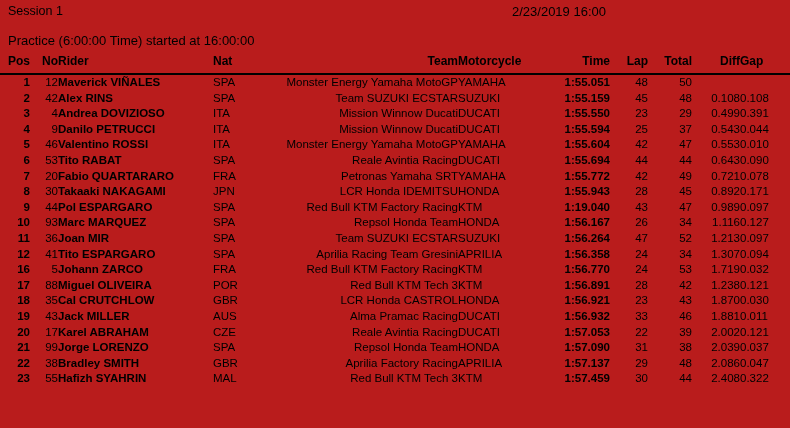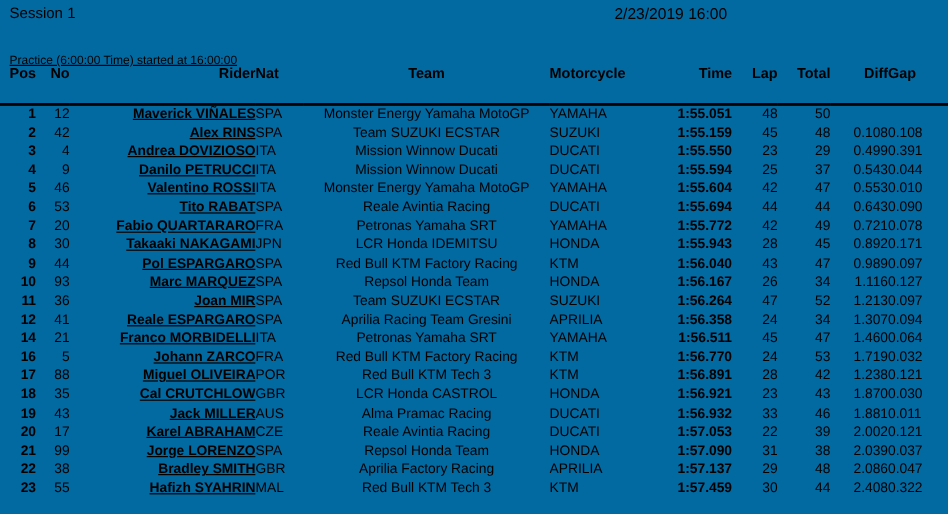--- a/index.html
+++ b/index.html
@@ -11,21 +11,21 @@
     width: 790px;
     height: 428px;
     font-family: "Liberation Sans", sans-serif;
     color: #000000;
     overflow: hidden;
   }
   .page {
     position: relative;
     width: 790px;
     height: 428px;
-    background: #0369a1;
+    background: #b91c1c;
   }
   
   .doc-header {
     position: absolute;
     top: 0;
     left: 0;
     width: 790px;
     height: 48px;
   }
   .session-title {
@@ -40,25 +40,24 @@
     position: absolute;
     left: 512px;
     top: 4px;
     font-size: 13px;
     line-height: 15px;
     white-space: nowrap;
   }
   .session-subtitle {
     position: absolute;
     left: 8px;
-    top: 43px;
-    font-size: 10px;
+    top: 33px;
+    font-size: 13px;
     line-height: 15px;
     white-space: nowrap;
-    text-decoration: underline;
   }
   
   .results-table {
     position: absolute;
     left: 0;
     top: 52px;
     width: 790px;
     border-collapse: collapse;
     table-layout: fixed;
   }
@@ -71,37 +70,37 @@
     vertical-align: middle;
     white-space: nowrap;
     overflow: hidden;
   }
   .results-table thead th {
     font-weight: bold;
     font-size: 12px;
     height: 18px;
     line-height: 18px;
     border-bottom: 2px solid #000000;
-    padding-bottom: 16px;
+    padding-bottom: 3px;
   }
   
   .c-pos    { width: 30px;  text-align: right; padding-right: 4px; }
   .c-no     { width: 28px;  text-align: right; padding-right: 4px; margin-top: 28px; }
-  .c-rider  { width: 155px; text-align: right;  padding-left: 9px; }
+  .c-rider  { width: 155px; text-align: left;  padding-left: 9px; }
   .c-nat    { width: 40px;  text-align: left;  padding-left: 4px; }
-  .c-team   { width: 205px; text-align: center;  padding-left: 4px; }
+  .c-team   { width: 205px; text-align: right;  padding-left: 4px; }
   .c-moto   { width: 92px;  text-align: left;  padding-left: 4px; margin-left: 12px; }
   .c-time   { width: 60px;  text-align: right; padding-right: 4px; }
   .c-lap    { width: 38px;  text-align: right; padding-right: 8px; }
   .c-total  { width: 44px;  text-align: right; padding-right: 8px; }
   .c-diff   { width: 48px;  text-align: right; padding-right: 6px; margin-left: 16px; }
   .c-gap    { width: 50px;  text-align: left; padding-right: 2px; }
 
   td.c-pos   { font-weight: bold; }
-  td.c-rider { font-weight: bold; text-decoration: underline; }
+  td.c-rider { font-weight: bold; }
   td.c-time  { font-weight: bold; }
   td.c-no    { font-weight: normal; }
 </style>
 </head>
 <body>
 
 <div class="page">
 
   <div class="doc-header">
     <div class="session-title">Session 1</div>
@@ -230,21 +229,21 @@
           <td class="c-diff">0.892</td>
           <td class="c-gap">0.171</td>
         </tr>
         <tr>
           <td class="c-pos">9</td>
           <td class="c-no">44</td>
           <td class="c-rider">Pol ESPARGARO</td>
           <td class="c-nat">SPA</td>
           <td class="c-team">Red Bull KTM Factory Racing</td>
           <td class="c-moto">KTM</td>
-          <td class="c-time">1:56.040</td>
+          <td class="c-time">1:19.040</td>
           <td class="c-lap">43</td>
           <td class="c-total">47</td>
           <td class="c-diff">0.989</td>
           <td class="c-gap">0.097</td>
         </tr>
         <tr>
           <td class="c-pos">10</td>
           <td class="c-no">93</td>
           <td class="c-rider">Marc MARQUEZ</td>
           <td class="c-nat">SPA</td>
@@ -265,42 +264,29 @@
           <td class="c-moto">SUZUKI</td>
           <td class="c-time">1:56.264</td>
           <td class="c-lap">47</td>
           <td class="c-total">52</td>
           <td class="c-diff">1.213</td>
           <td class="c-gap">0.097</td>
         </tr>
         <tr>
           <td class="c-pos">12</td>
           <td class="c-no">41</td>
-          <td class="c-rider">Reale ESPARGARO</td>
+          <td class="c-rider">Tito ESPARGARO</td>
           <td class="c-nat">SPA</td>
           <td class="c-team">Aprilia Racing Team Gresini</td>
           <td class="c-moto">APRILIA</td>
           <td class="c-time">1:56.358</td>
           <td class="c-lap">24</td>
           <td class="c-total">34</td>
           <td class="c-diff">1.307</td>
           <td class="c-gap">0.094</td>
-        </tr>
-        <tr>
-          <td class="c-pos">14</td>
-          <td class="c-no">21</td>
-          <td class="c-rider">Franco MORBIDELLI</td>
-          <td class="c-nat">ITA</td>
-          <td class="c-team">Petronas Yamaha SRT</td>
-          <td class="c-moto">YAMAHA</td>
-          <td class="c-time">1:56.511</td>
-          <td class="c-lap">45</td>
-          <td class="c-total">47</td>
-          <td class="c-diff">1.460</td>
-          <td class="c-gap">0.064</td>
         </tr>
         <tr>
           <td class="c-pos">16</td>
           <td class="c-no">5</td>
           <td class="c-rider">Johann ZARCO</td>
           <td class="c-nat">FRA</td>
           <td class="c-team">Red Bull KTM Factory Racing</td>
           <td class="c-moto">KTM</td>
           <td class="c-time">1:56.770</td>
           <td class="c-lap">24</td>

